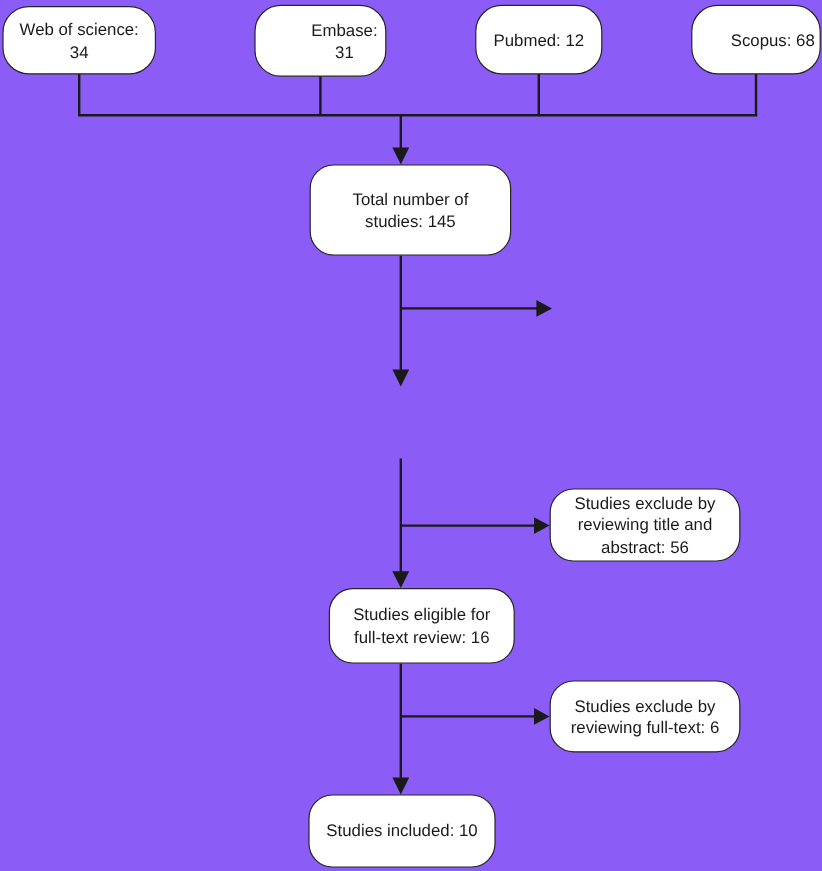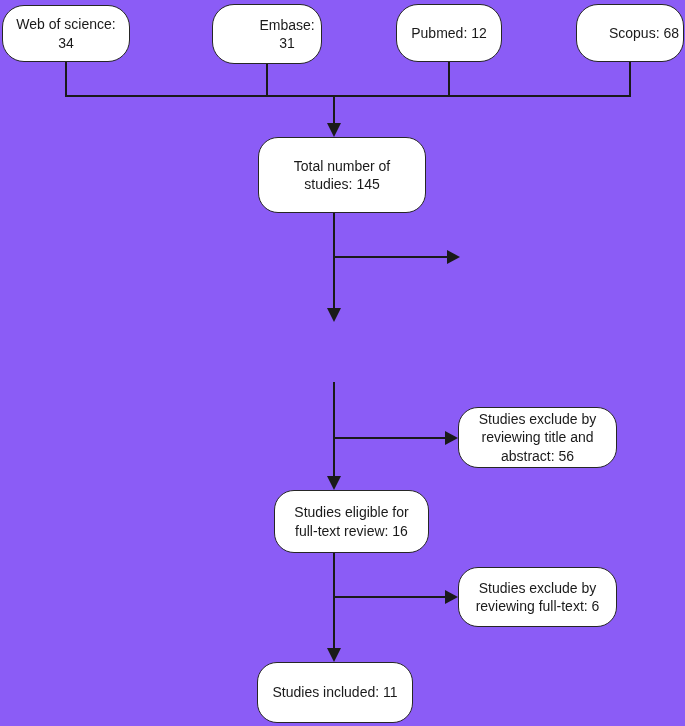--- a/index.html
+++ b/index.html
@@ -106,21 +106,21 @@
 
   <div class="node total">
     <span>Total number of
 studies: 145</span>
   </div>
   <div class="node elig">
     <span>Studies eligible for
 full-text review: 16</span>
   </div>
   <div class="node incl">
-    <span>Studies included: 11</span>
+    <span>Studies included: 10</span>
   </div>
 
   <div class="node excl1">
     <span>Studies exclude by
 reviewing title and
 abstract: 56</span>
   </div>
   <div class="node excl2">
     <span>Studies exclude by
 reviewing full-text: 6</span>

